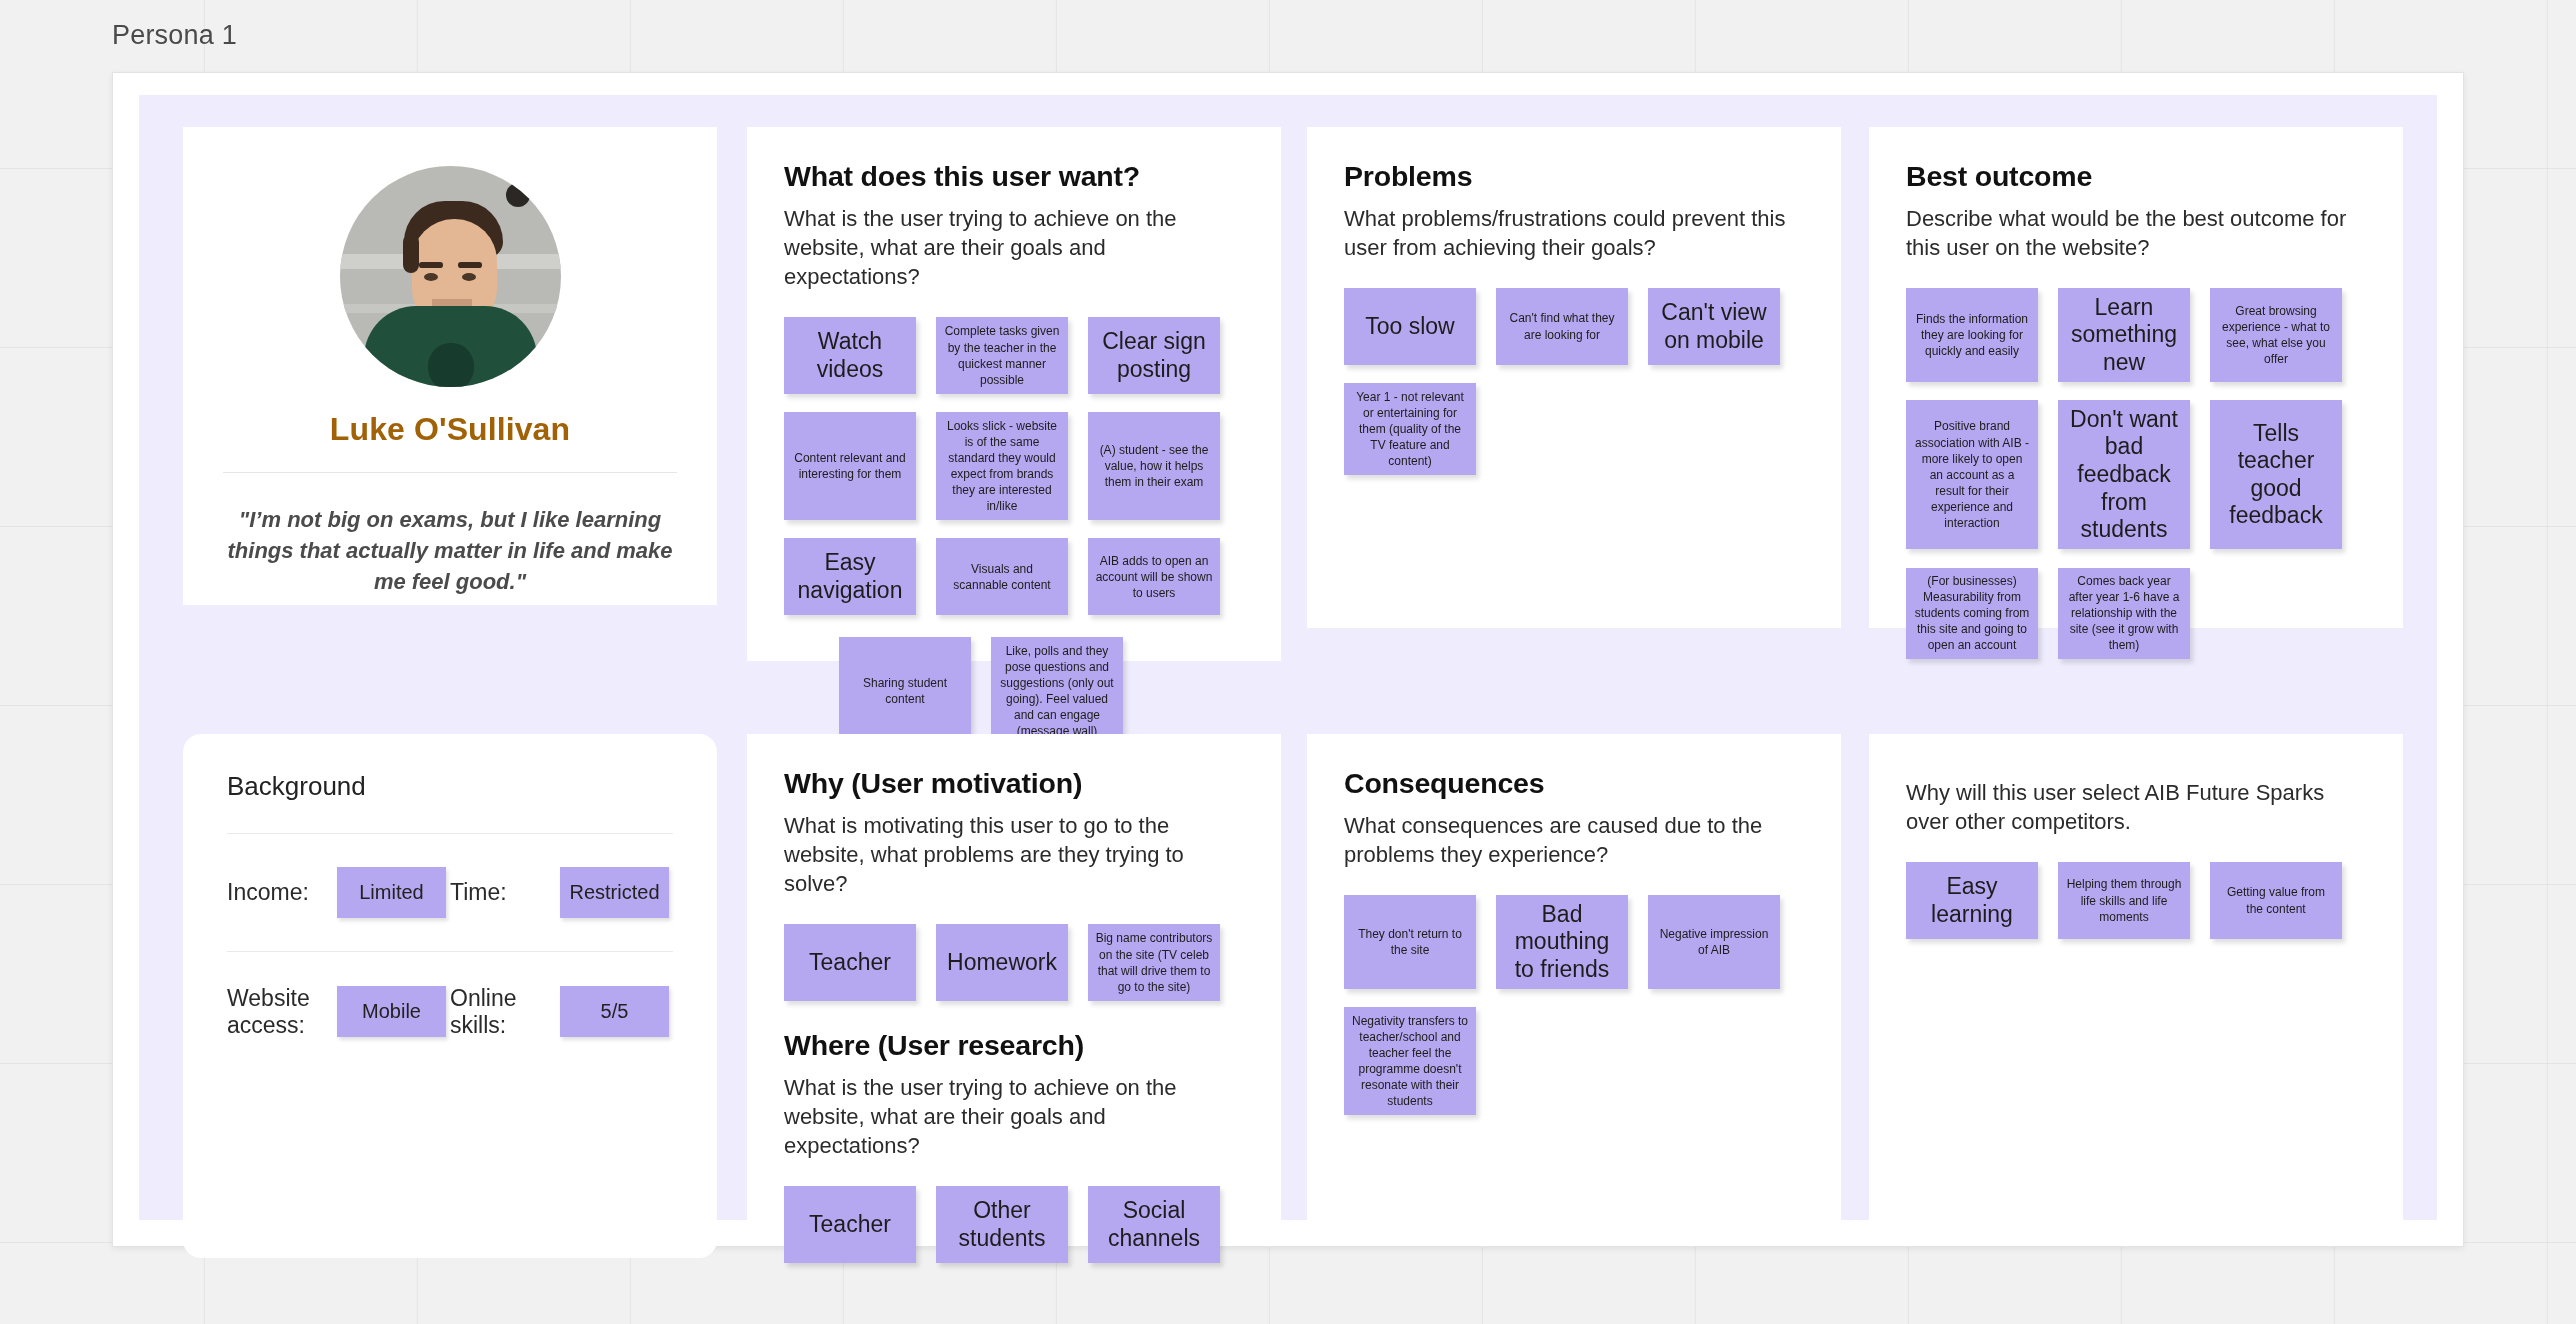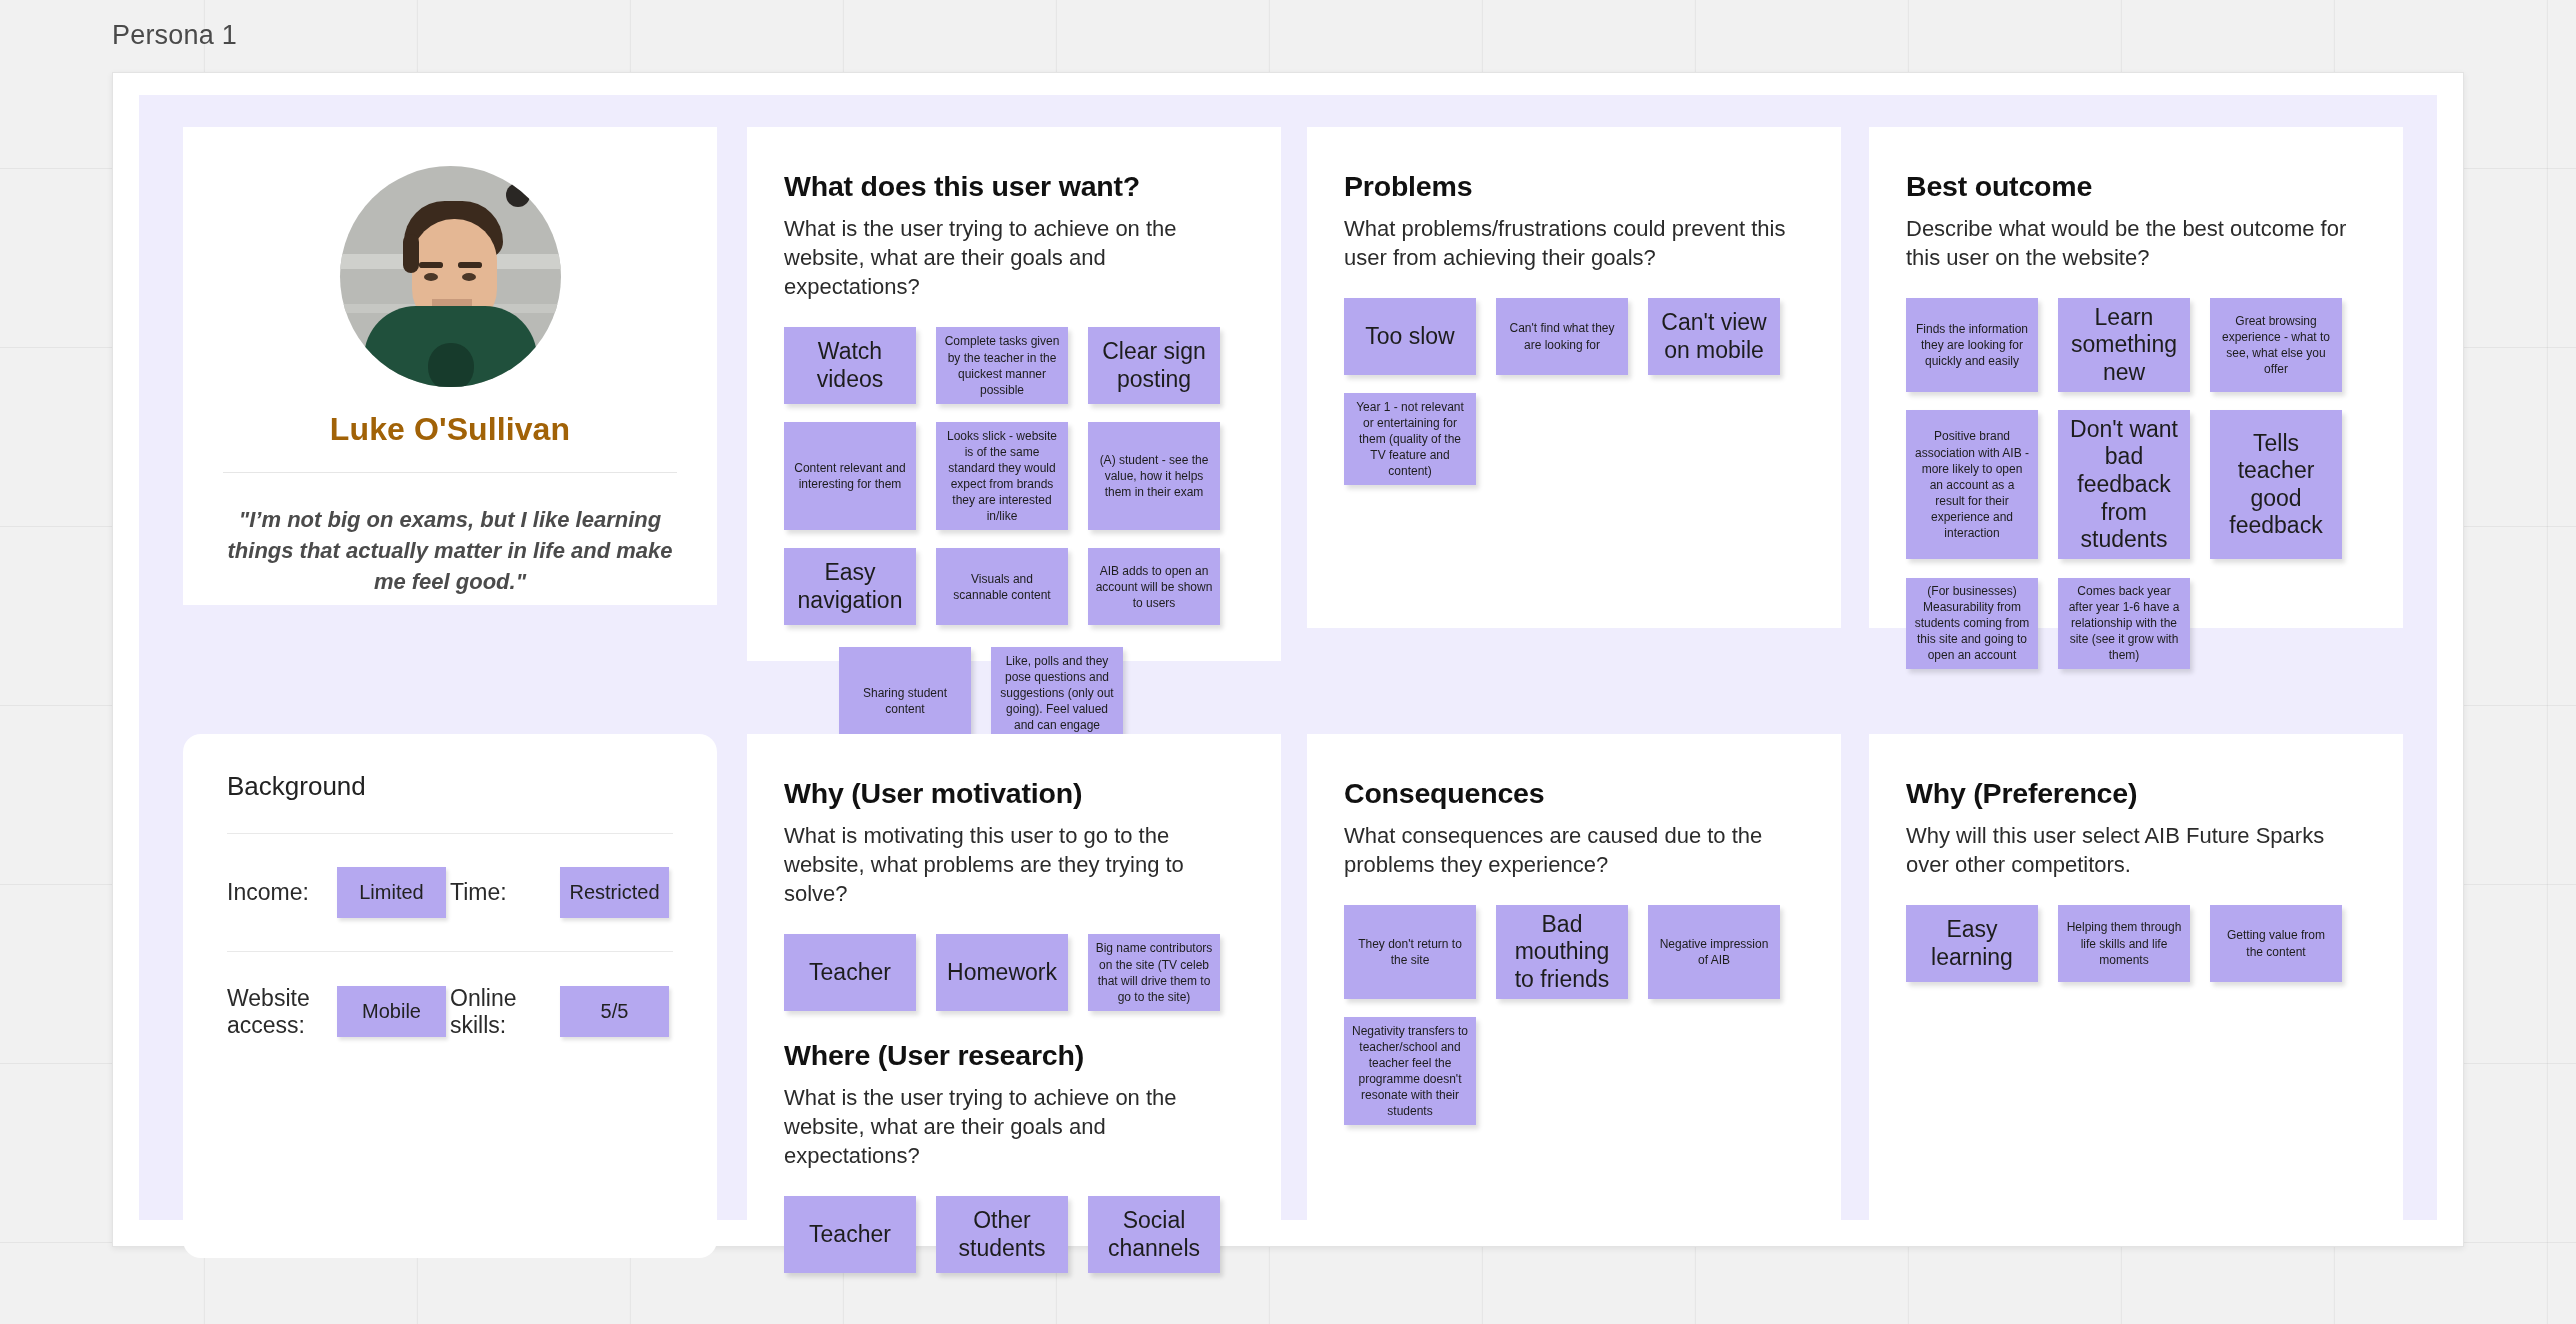--- a/index.html
+++ b/index.html
@@ -209,21 +209,21 @@
     background: #b5a8f0;
     color: #222;
     font-size: 20px;
     box-shadow: 1.8px 2.8px 3.7px rgba(0,0,0,0.12);
     padding: 0 9.2px;
   }
 
   .bg-sep { height: 0.9px; background: #e9e9e9; margin-top: 31px; }
 
   
-  .panel-inner { padding: 43px 37px; }
+  .panel-inner { padding: 33px 37px; }
 
   .panel-title {
     font-size: 28.5px;
     font-weight: bold;
     color: #111;
     letter-spacing: -0.2px;
   }
 
   .panel-sub {
     margin-top: 11px;
@@ -409,21 +409,20 @@
               <div class="note big">Don't want bad feedback from students</div>
               <div class="note big">Tells teacher good feedback</div>
               <div class="note small">(For businesses) Measurability from students coming from this site and going to open an account</div>
               <div class="note small">Comes back year after year 1-6 have a relationship with the site (see it grow with them)</div>
             </div>
         </div>
       </div>
 
       <div class="card col-4 row-bot h-botstd">
         <div class="panel-inner">
-          <div class="panel-title">Why (Preference)</div>
           <div class="panel-sub">Why will this user select AIB Future Sparks over other competitors.</div>
           <div class="notes" id="notes-why-preference">
               <div class="note big">Easy learning</div>
               <div class="note small">Helping them through life skills and life moments</div>
               <div class="note small">Getting value from the content</div>
             </div>
         </div>
       </div>
 
     </div>

